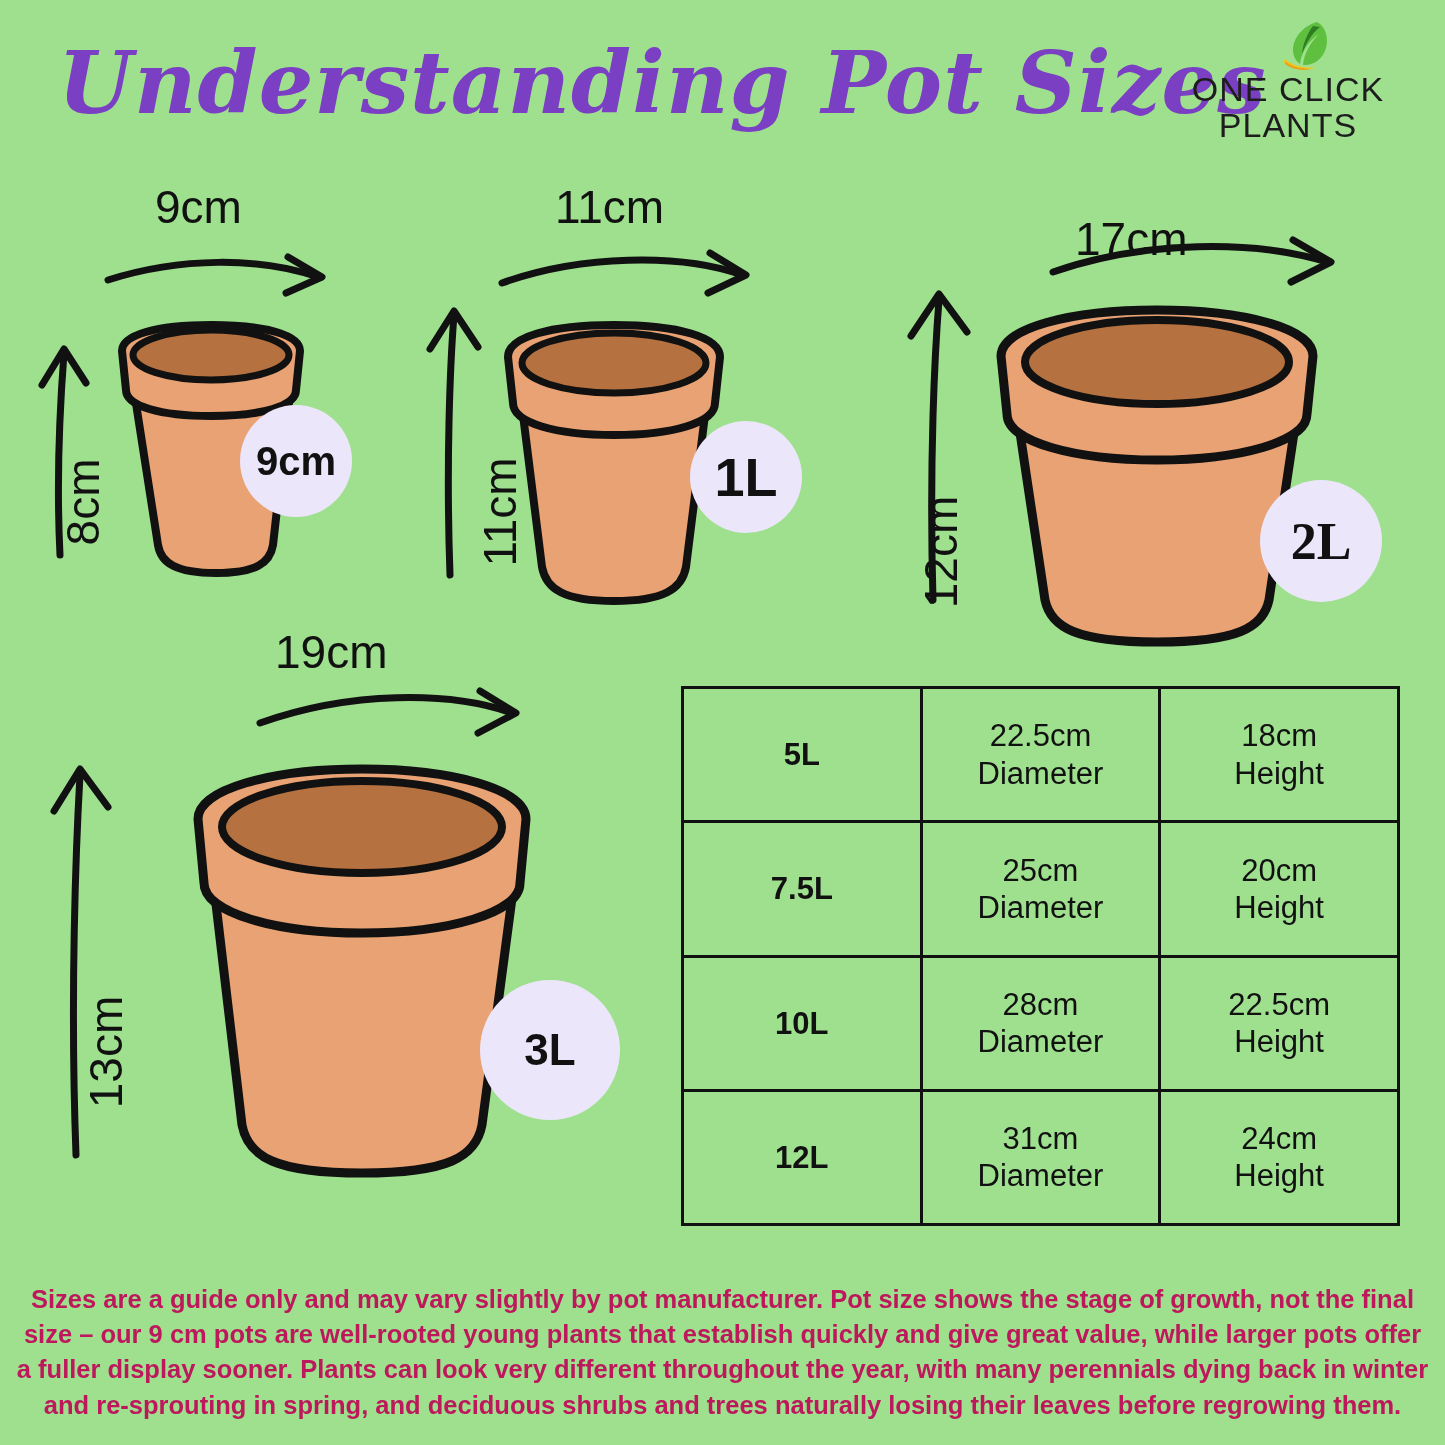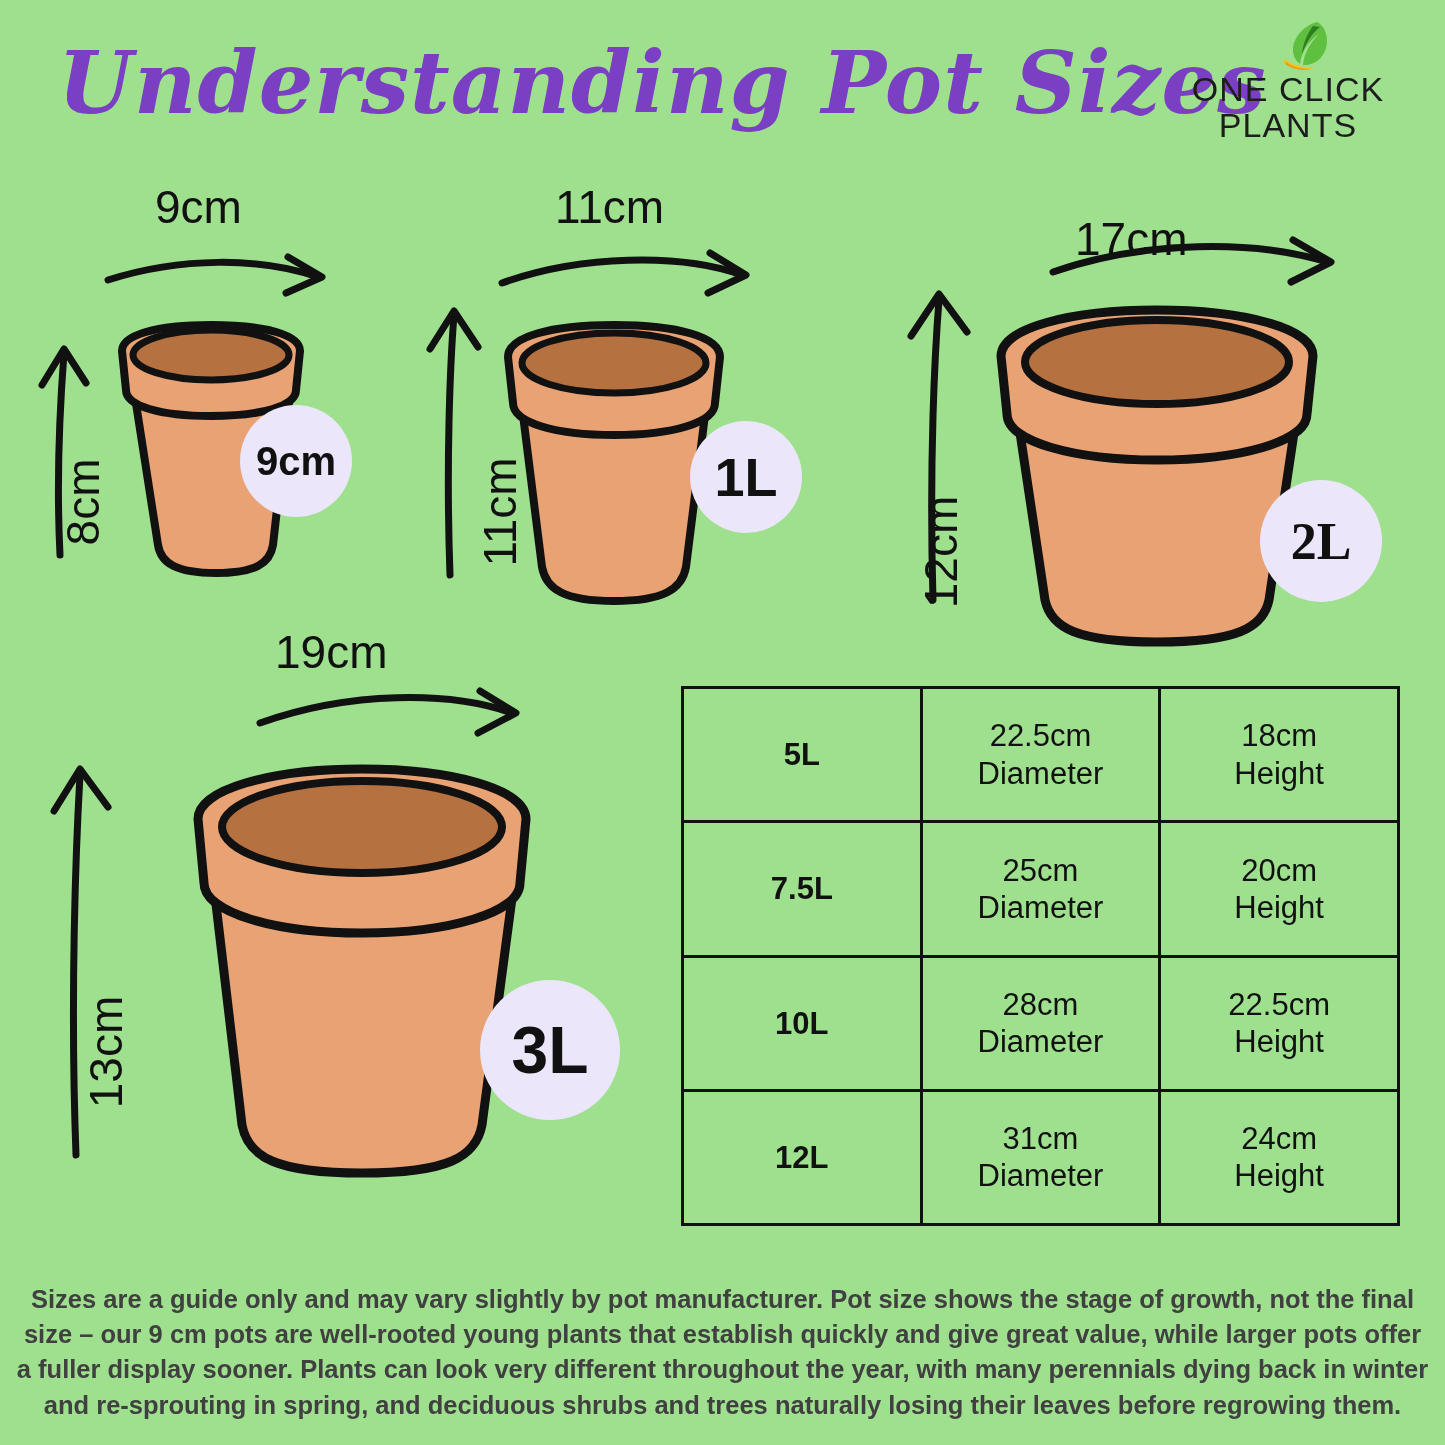--- a/index.html
+++ b/index.html
@@ -124,21 +124,21 @@
   
   .footer {
     position: absolute;
     left: 14px;
     top: 1282px;
     width: 1417px;
     text-align: center;
     font-size: 25.5px;
     font-weight: 700;
     line-height: 1.38;
-    color: #404040;
+    color: #be185d;
     font-family: "Liberation Sans", sans-serif;
   }
 </style>
 </head>
 <body>
 
 <div class="stage">
 
   <div class="title">Understanding Pot Sizes</div>
 
@@ -243,21 +243,21 @@
       <path d="M66 540 C60 380 66 230 70 160" stroke="#111" stroke-width="7" fill="none" stroke-linecap="round"></path>
       <path d="M44 196 L70 154 L98 192" stroke="#111" stroke-width="7" fill="none" stroke-linecap="round" stroke-linejoin="round"></path>
 
       <path d="M200 238 L230 234 L480 234 L508 238 L472 510 C466 542 438 558 352 558 C266 558 238 542 232 510 Z" fill="#e8a273" stroke="#111" stroke-width="9" stroke-linejoin="round"></path>
 
       <path d="M188 204 C188 174 262 154 352 154 C442 154 516 174 516 204 L510 268 C510 298 438 318 352 318 C266 318 194 298 194 268 Z" fill="#e8a273" stroke="#111" stroke-width="9" stroke-linejoin="round"></path>
 
       <ellipse cx="352" cy="212" rx="140" ry="46" fill="#b5713f" stroke="#111" stroke-width="8"></ellipse>
     </svg>
 
-    <div class="badge" style="left:470px; top:365px; width:140px; height:140px; font-size:66px;">
+    <div class="badge" style="left:470px; top:365px; width:140px; height:140px; font-size:44px;">
       <span>3L</span>
     </div>
   </div>
 
   <table class="size-table">
     <tbody>
       <tr>
         <td class="vol">5L</td>
         <td>
           <span class="cell-line">22.5cm</span>

